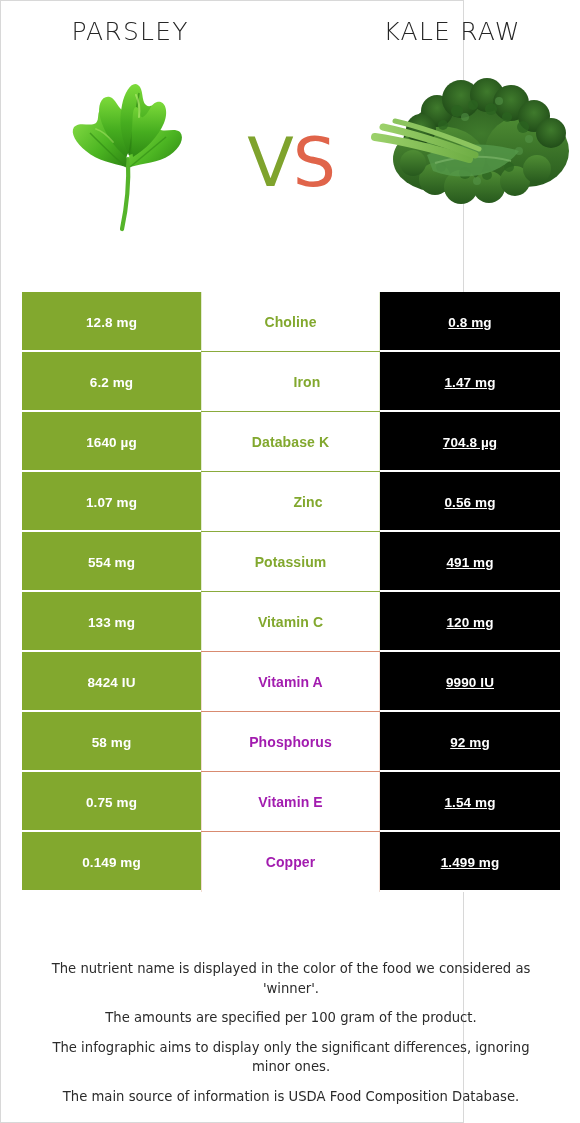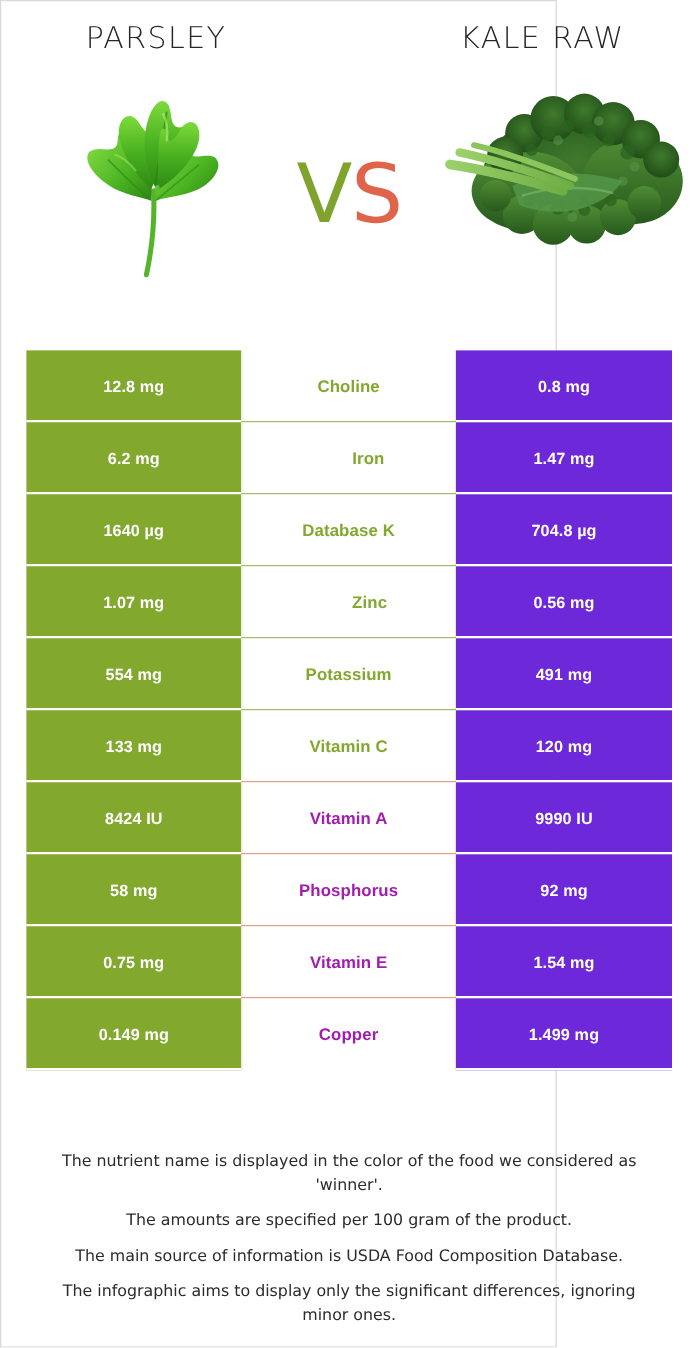--- a/index.html
+++ b/index.html
@@ -100,22 +100,23 @@
   .cell-mid {
     width: 179px;
     background: #ffffff;
     border-left: 1px solid transparent;
     border-right: 1px solid transparent;
     font-weight: 700;
     font-size: 14px;
   }
   .cell-right {
     width: 180px;
-    background: #6d28d9;
+    background: #000000;
     color: #ffffff;
+    text-decoration: underline;
   }
   .row.win-green .cell-mid { color: #82a82e; }
   .row.win-orange .cell-mid { color: #a21caf; }
 
   
   .row + .row { margin-top: 0; }
   .row .divider {
     position: absolute;
     left: 0;
     right: 0;
@@ -355,17 +356,17 @@
         <div class="cell cell-right">1.499 mg</div>
         <div class="divider none"></div>
         <div class="gap-left"></div>
         <div class="gap-right"></div>
       </div>
     </div>
 
   <div class="footer">
     <p>The nutrient name is displayed in the color of the food we considered as 'winner'.</p>
     <p>The amounts are specified per 100 gram of the product.</p>
+    <p>The infographic aims to display only the significant differences, ignoring minor ones.</p>
     <p>The main source of information is USDA Food Composition Database.</p>
-    <p>The infographic aims to display only the significant differences, ignoring minor ones.</p>
   </div>
 
 </div>
 
 </body></html>

